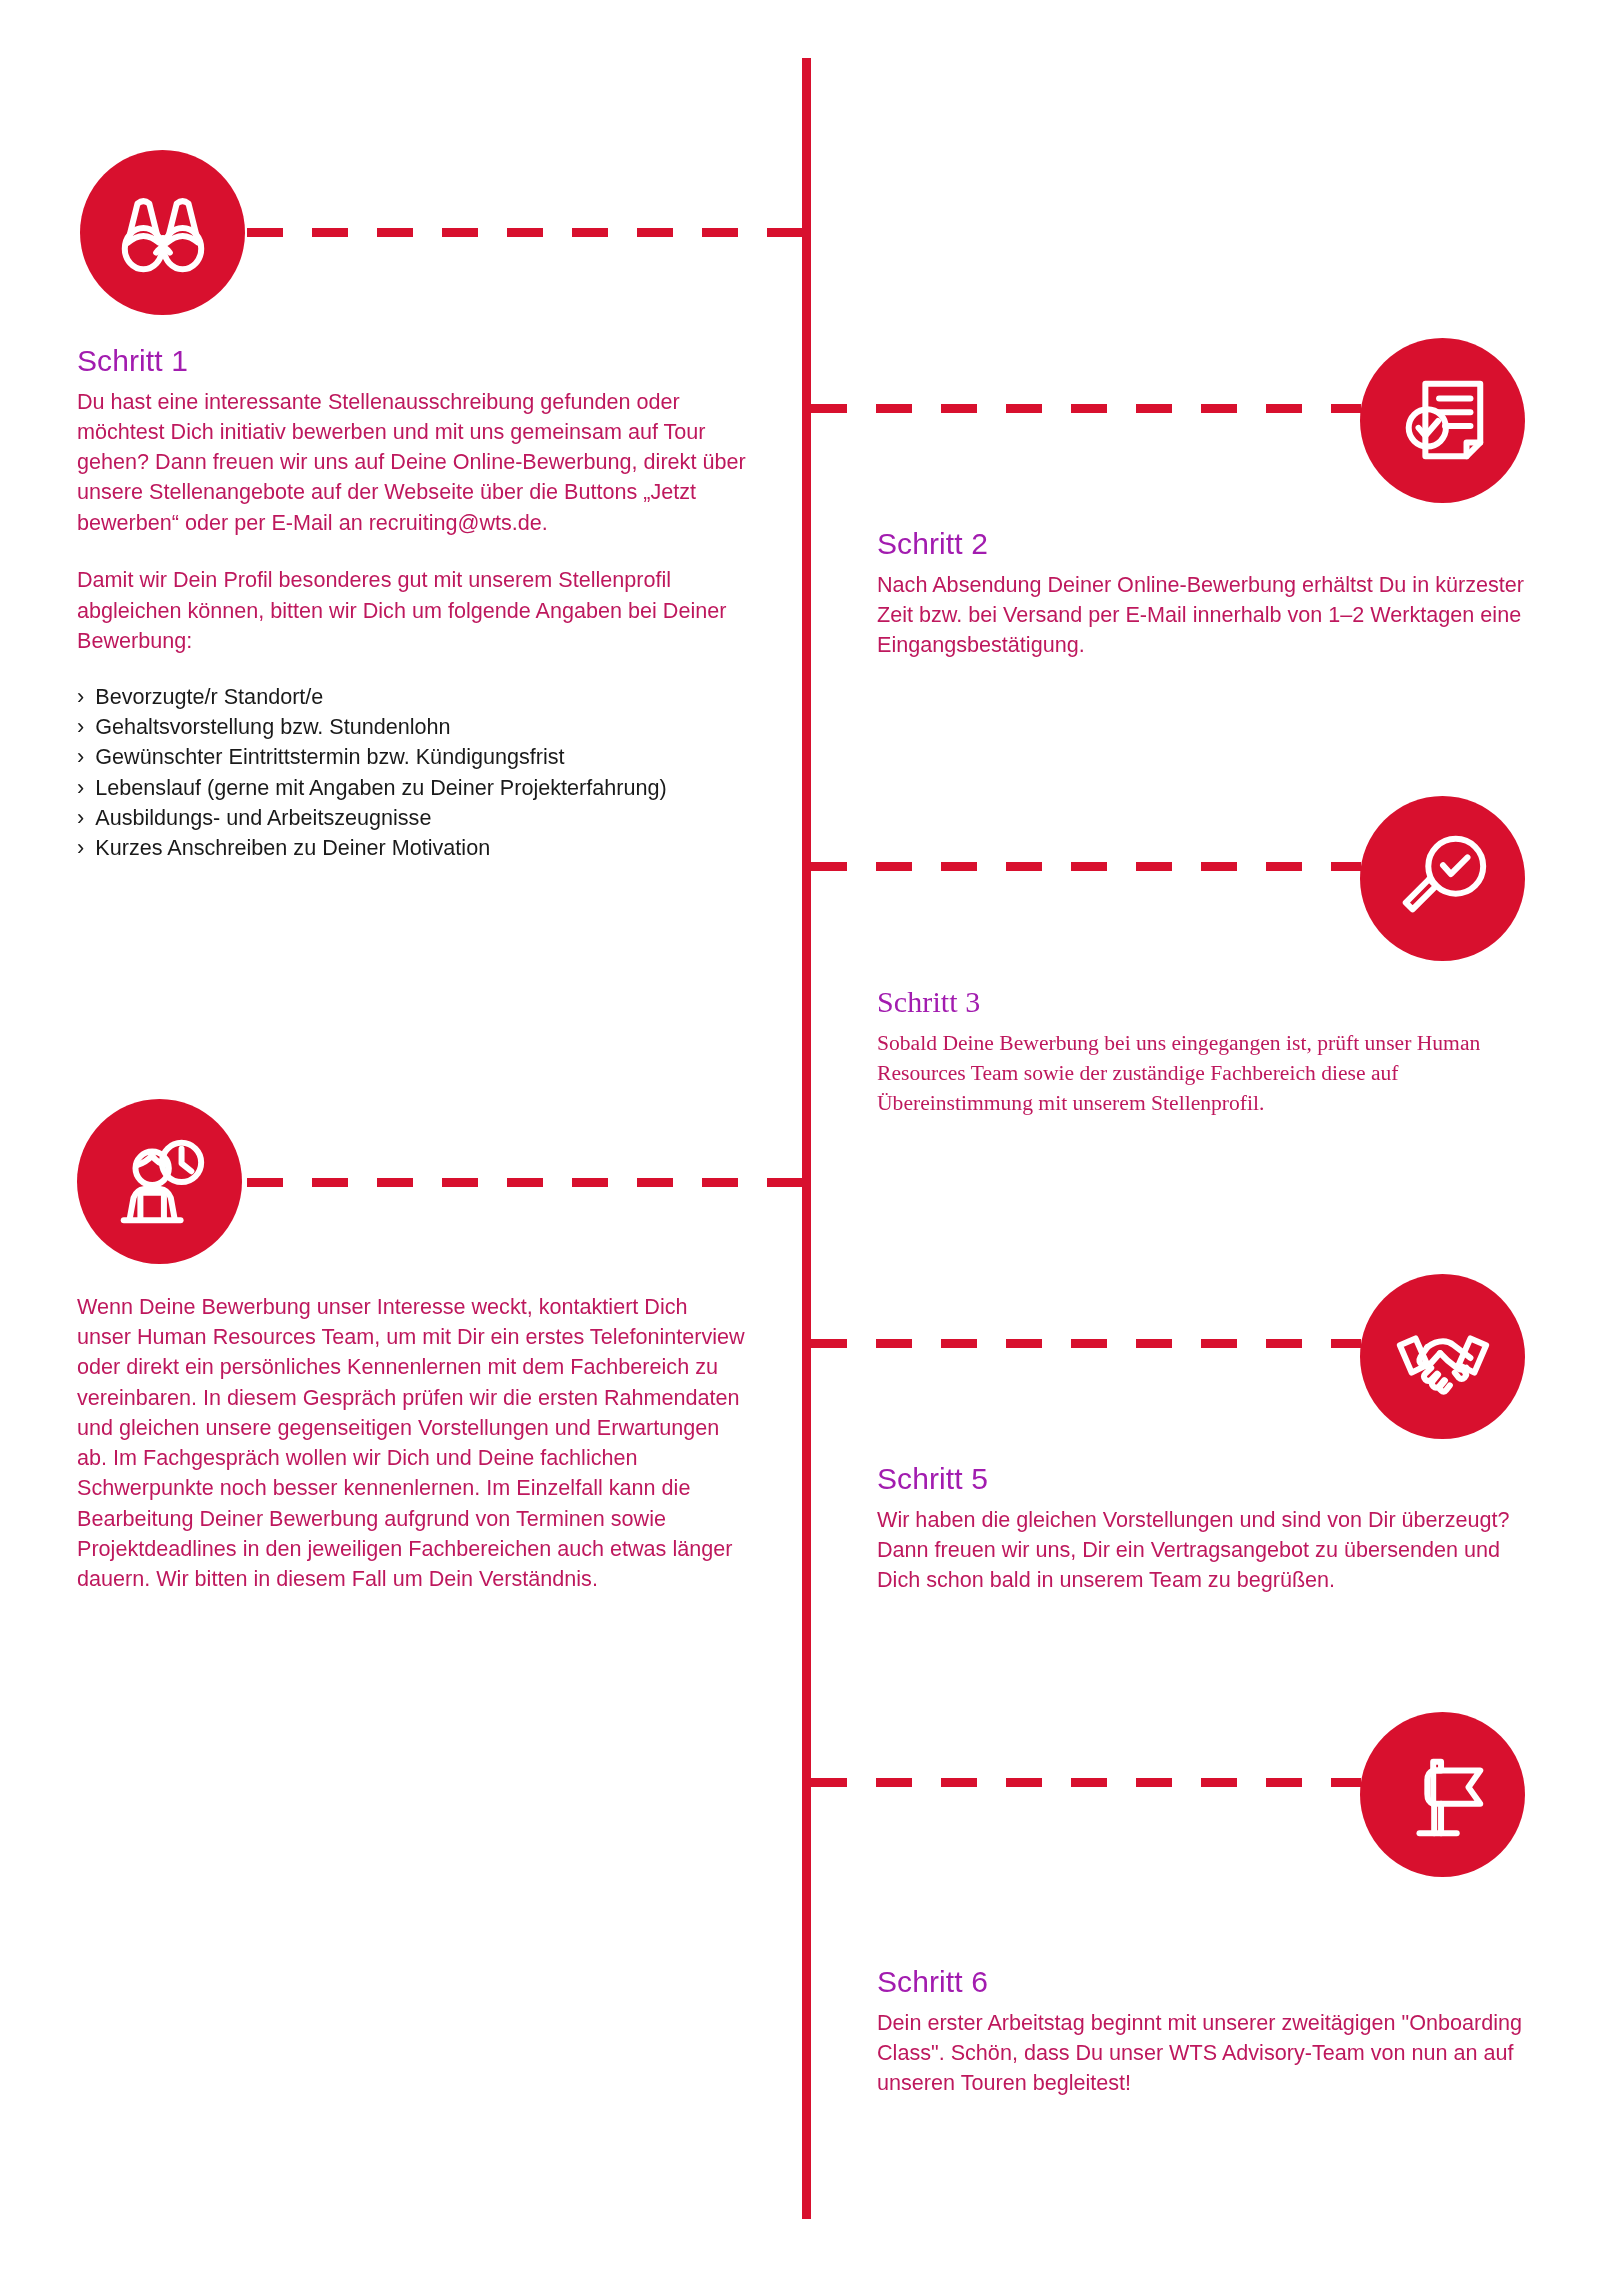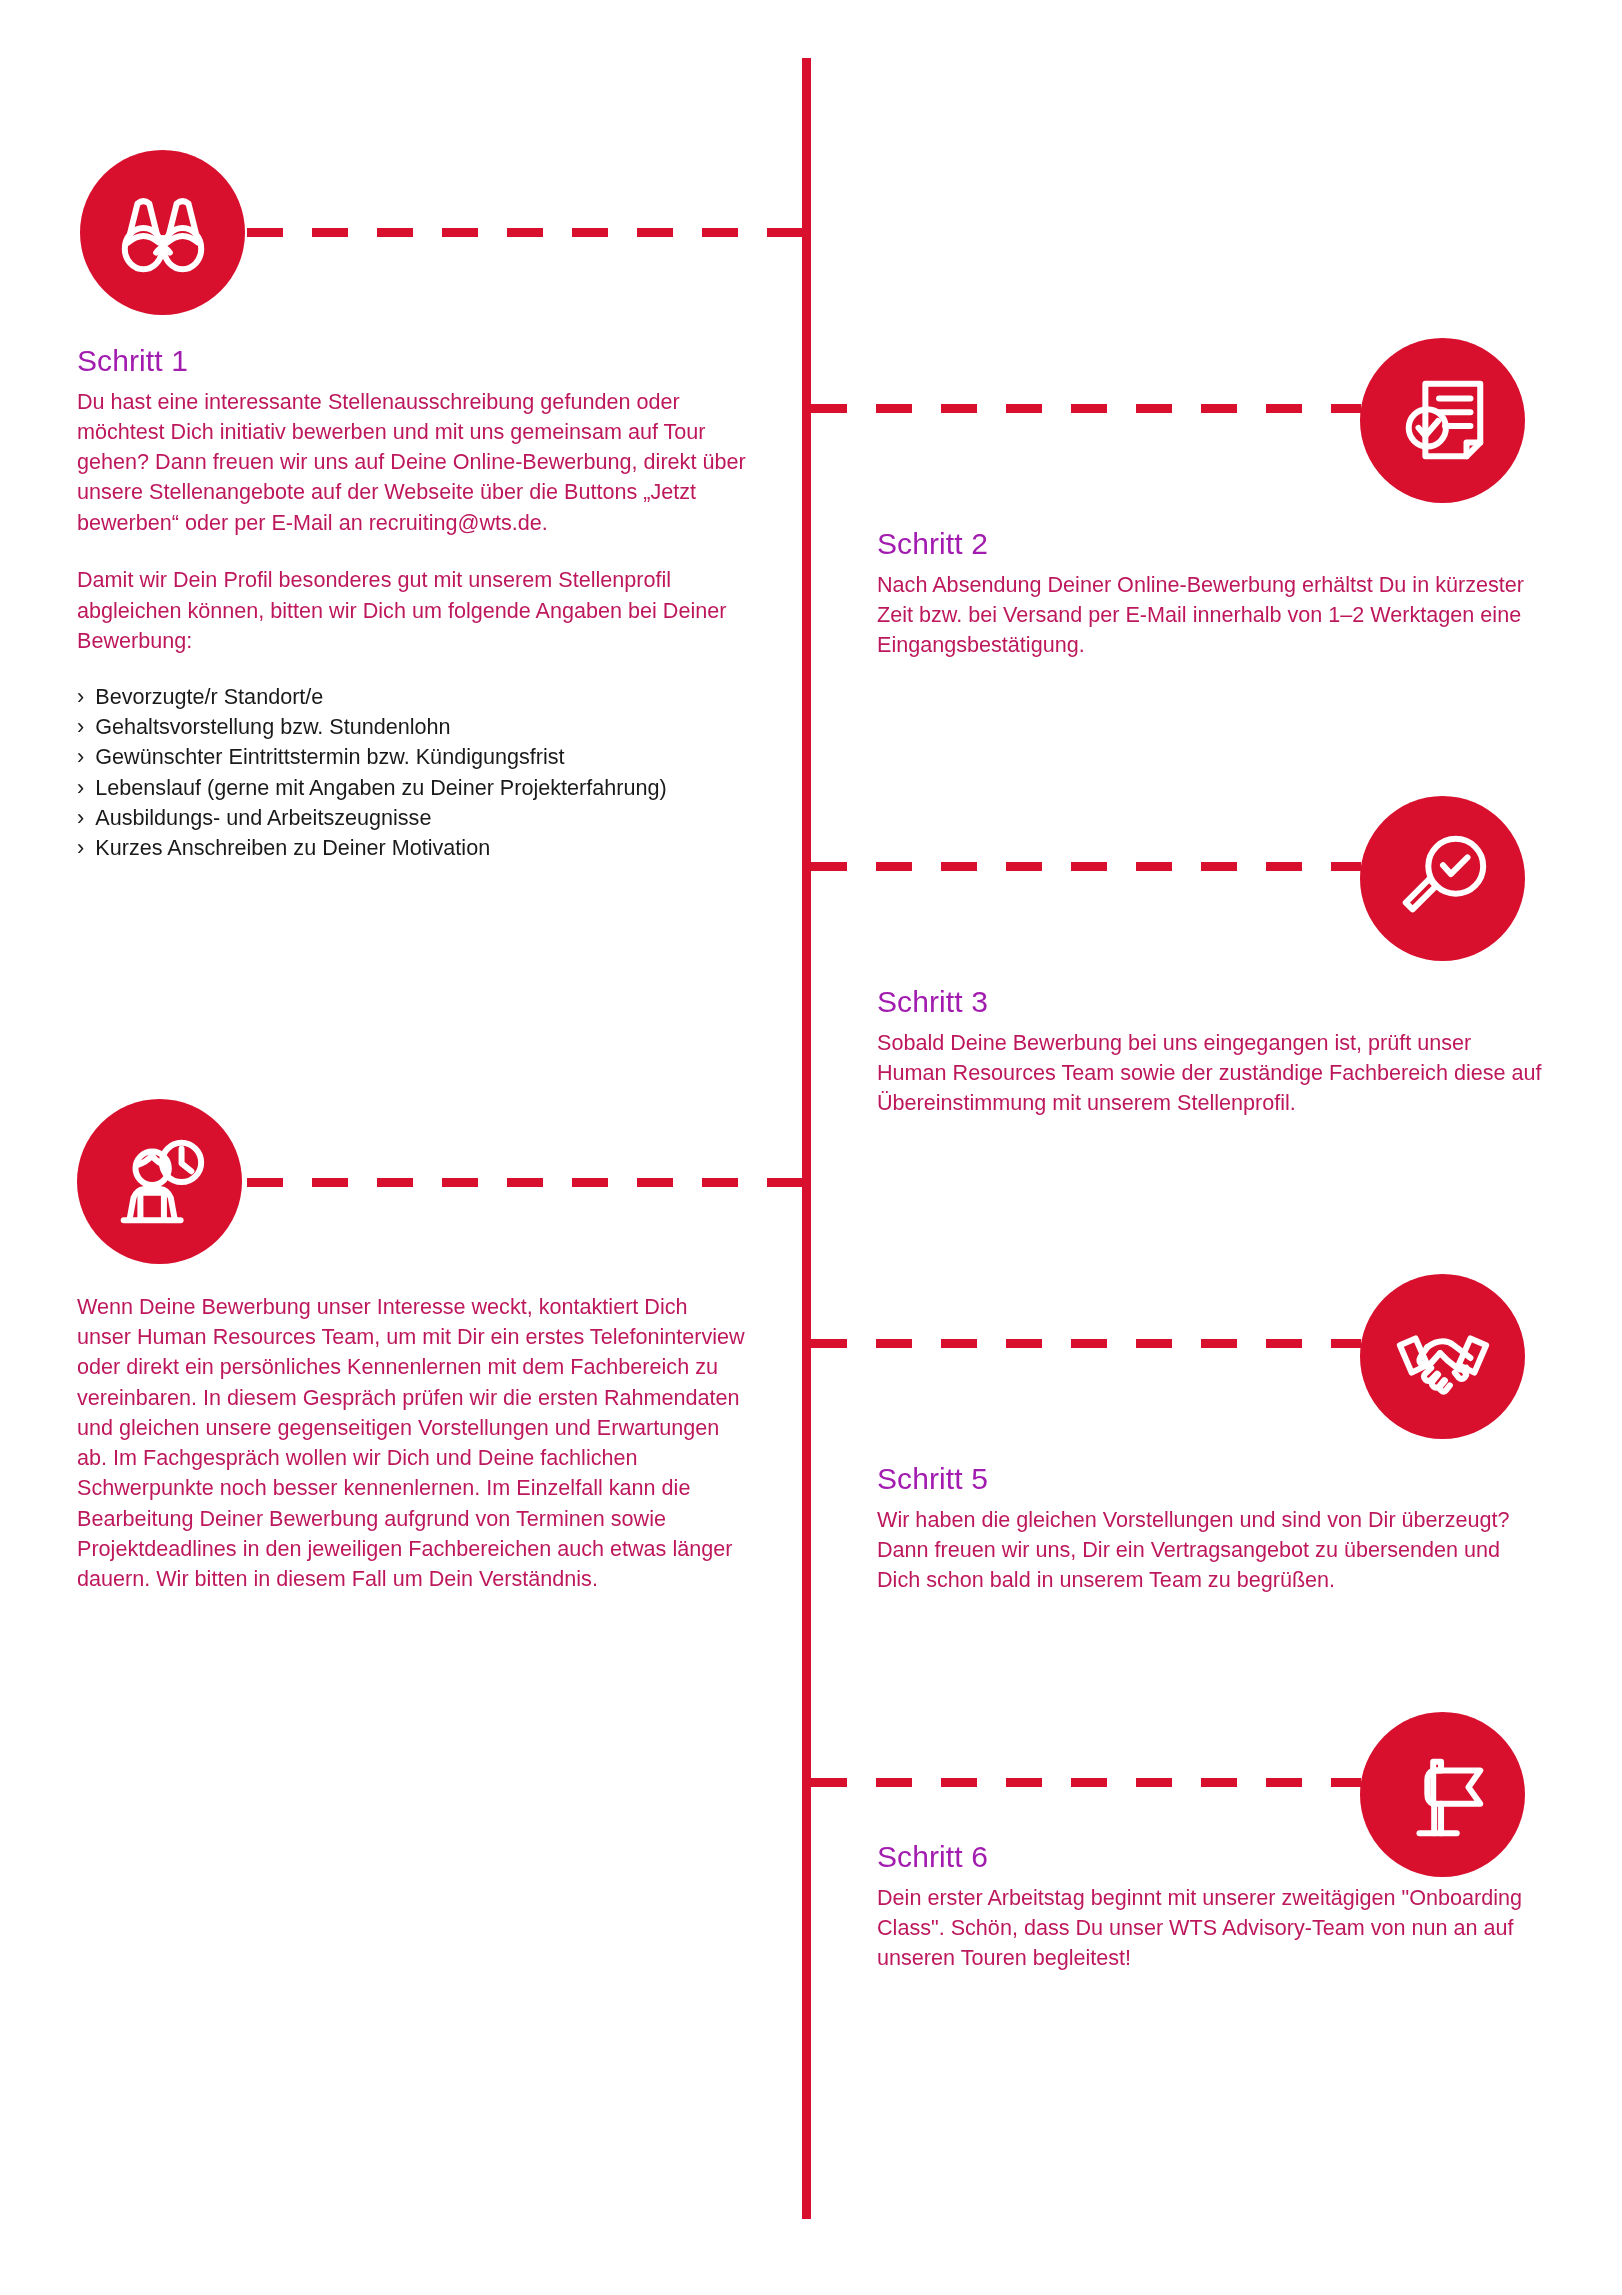--- a/index.html
+++ b/index.html
@@ -164,21 +164,21 @@
 
   <div class="bubble" style="left:1360px; top:796px;">
     <svg viewBox="0 0 100 100">
       <circle cx="63" cy="37" r="28"></circle>
       <path d="M50 36 l8 9 l17 -17"></path>
       <path d="M43 57 L19 81 l-7 -7 L36 50 Z"></path>
       <path d="M36 50 l7 7"></path>
     </svg>
   </div>
 
-  <div class="block right" style="left:877px; top:985px; width:669px;">
+  <div class="block right" style="left:877px; top:985px; width:669px;font-family:Liberation Serif, serif;">
     <h2 class="step-title">Schritt 3</h2>
     <p class="step-body">Sobald Deine Bewerbung bei uns eingegangen ist, prüft unser Human Resources Team sowie der zuständige Fachbereich diese auf Übereinstimmung mit unserem Stellenprofil.</p>
   </div>
 
   <div class="connector" style="left:247px; top:1178px; width:558px;"></div>
 
   <div class="bubble" style="left:77px; top:1099px;">
     <svg viewBox="0 0 100 100">
       <circle cx="72" cy="30" r="20"></circle>
       <path d="M72 16 V31 l10 8"></path>
@@ -221,19 +221,19 @@
     <svg viewBox="0 0 100 100">
       <path d="M40 16 h8 v9 h-8 z"></path>
       <path d="M40 25 q-6 2 -6 10 v14 q0 8 6 10 h48 l-12 -17 l12 -17 z"></path>
       <path d="M40 25 v34"></path>
       <path d="M41 59 v30"></path>
       <path d="M48 59 v30"></path>
       <path d="M26 89 h38"></path>
     </svg>
   </div>
 
-  <div class="block right" style="left:877px; top:1840px; width:669px;">
+  <div class="block right" style="left:877px; top:1965px; width:669px;">
     <h2 class="step-title">Schritt 6</h2>
     <p class="step-body">Dein erster Arbeitstag beginnt mit unserer zweitägigen "Onboarding Class". Schön, dass Du unser WTS Advisory-Team von nun an auf unseren Touren begleitest!</p>
   </div>
 
 </div>
 
 
 </body></html>

